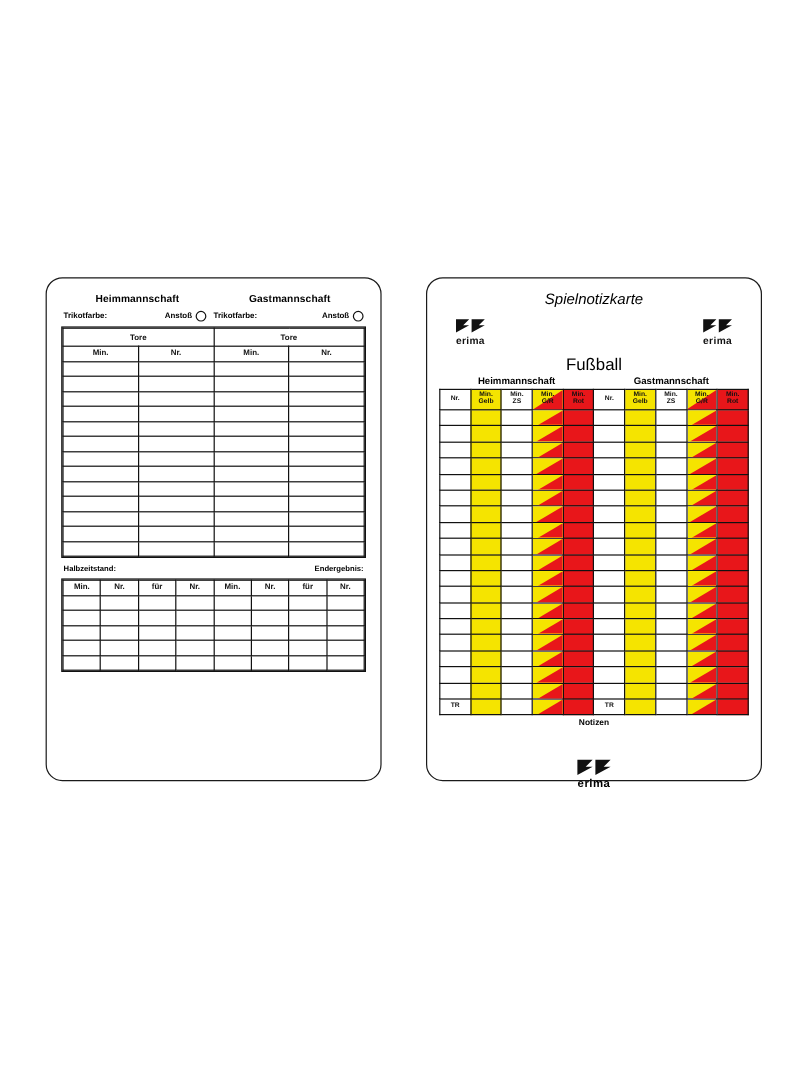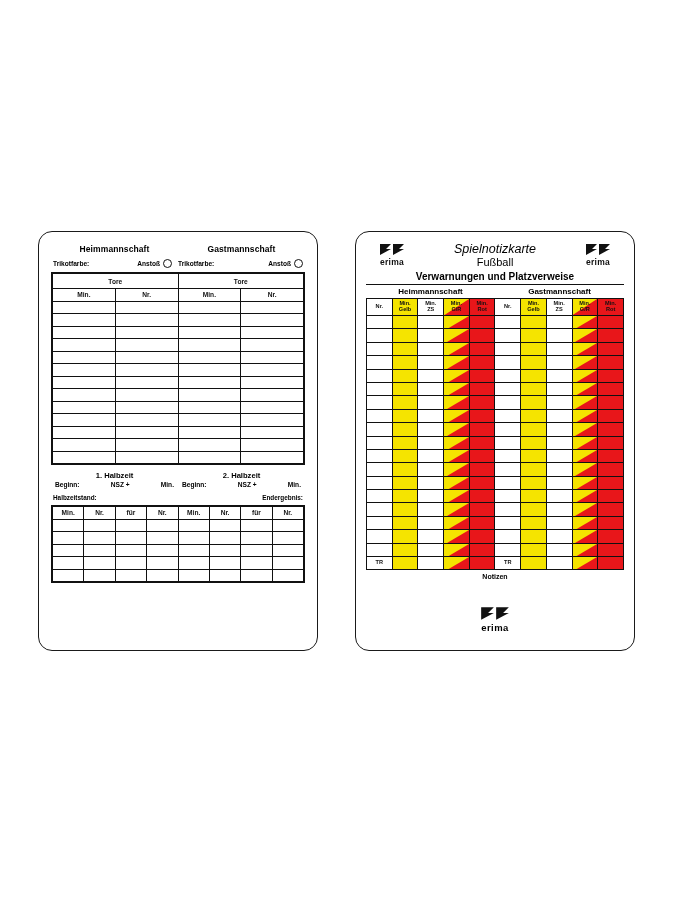--- a/index.html
+++ b/index.html
@@ -179,22 +179,23 @@
   .back-titles {
     flex: 1;
     text-align: center;
   }
   .title1 {
     font-size: 12.5px;
     font-weight: normal;
     font-style: italic;
   }
   .title2 {
-    font-size: 11px;
+    font-size: 14px;
     font-weight: normal;
+    margin-top: 39px;
   }
   .sub-title {
     text-align: center;
     font-size: 10px;
     font-weight: bold;
     margin-top: 3px;
     padding-bottom: 2px;
     border-bottom: 1.3px solid #111;
   }
   .team-head {
@@ -393,38 +394,20 @@
             <tr>
               <td></td>
               <td></td>
               <td class="midsep"></td>
               <td></td>
             </tr>
           </tbody>
       </table>
     </div>
 
-    <div class="halbzeit-row">
-      <div class="halbzeit-col">
-        <div class="hz-title">1. Halbzeit</div>
-        <div class="hz-line">
-          <span>Beginn:</span>
-          <span>NSZ +</span>
-          <span>Min.</span>
-        </div>
-      </div>
-      <div class="halbzeit-col">
-        <div class="hz-title">2. Halbzeit</div>
-        <div class="hz-line">
-          <span>Beginn:</span>
-          <span>NSZ +</span>
-          <span>Min.</span>
-        </div>
-      </div>
-    </div>
 
     <div class="hz-sub">
       <span>Halbzeitstand:</span>
       <span>Endergebnis:</span>
     </div>
 
 
     <div class="goals-wrap">
       <table class="grid">
         <thead>
@@ -512,21 +495,20 @@
       </div>
       <div class="brand">
         <svg width="26" height="13" viewBox="0 0 26 13" aria-hidden="true">
           <path d="M1 1 L12 1 L7 6 L12 6 L1 12 Z" fill="#111"></path>
           <path d="M14 1 L25 1 L20 6 L25 6 L14 12 Z" fill="#111"></path>
         </svg>
         <span>erima</span>
       </div>
     </div>
 
-    <div class="sub-title">Verwarnungen und Platzverweise</div>
 
     <div class="team-head">
       <div>Heimmannschaft</div>
       <div>Gastmannschaft</div>
     </div>
 
     <table class="cards">
       <thead>
         <tr id="cards-head">
             <th class="c-white"><span class="th-label">Nr.</span></th>

